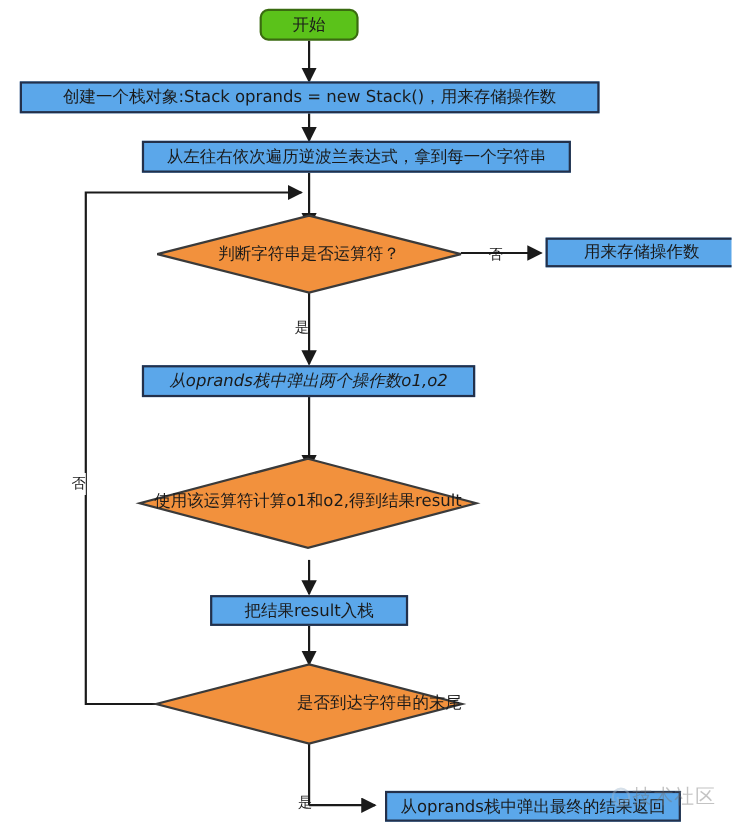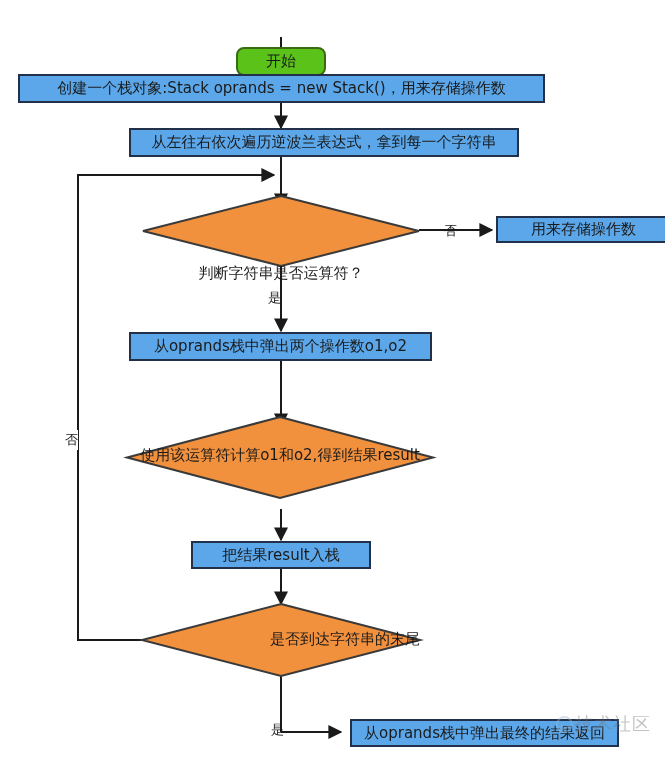--- a/index.html
+++ b/index.html
@@ -31,21 +31,20 @@
     color: #1a1a1a;
     white-space: nowrap;
   }
 
   
   .terminator {
     background: #5BC21A;
     border: 2px solid #3A6B10;
     border-radius: 8px;
     font-size: 15px;
-    margin-top: 39px;
   }
 
   
   .process {
     background: #5BA7EA;
     border: 2px solid #23304A;
     font-size: 15px;
   }
 
   
@@ -158,28 +157,28 @@
 </div>
 
 <div class="node process" style="left:85px; top:128px; width:390px; height:29px;margin-left:44px;">
   <span>从左往右依次遍历逆波兰表达式，拿到每一个字符串</span>
 </div>
 
 <div class="diamond-wrap" style="left:143px; top:196px; width:276px; height:70px;">
   <svg viewBox="0 0 276 70" preserveAspectRatio="none">
     <polygon points="138,0 276,35 138,70 0,35" fill="#F2913D" stroke="#3A3A3A" stroke-width="2"></polygon>
   </svg>
-  <div class="diamond-label" style="top:25px;margin-top:43px;">判断字符串是否运算符？</div>
+  <div class="diamond-label" style="top:25px;">判断字符串是否运算符？</div>
 </div>
 
 <div class="node process" style="left:496px; top:216px; width:175px; height:27px; justify-content:center;">
   <span>用来存储操作数</span>
 </div>
 
-<div class="node process" style="left:129px; top:332px; width:303px; height:29px;">
+<div class="node process" style="left:129px; top:332px; width:303px; height:29px;font-style:italic;">
   <span>从oprands栈中弹出两个操作数o1,o2</span>
 </div>
 
 <div class="diamond-wrap" style="left:127px; top:417px; width:306px; height:81px;">
   <svg viewBox="0 0 306 81" preserveAspectRatio="none">
     <polygon points="153,0 306,40.5 153,81 0,40.5" fill="#F2913D" stroke="#3A3A3A" stroke-width="2"></polygon>
   </svg>
   <div class="diamond-label" style="top:29px;">使用该运算符计算o1和o2,得到结果result</div>
 </div>
 

